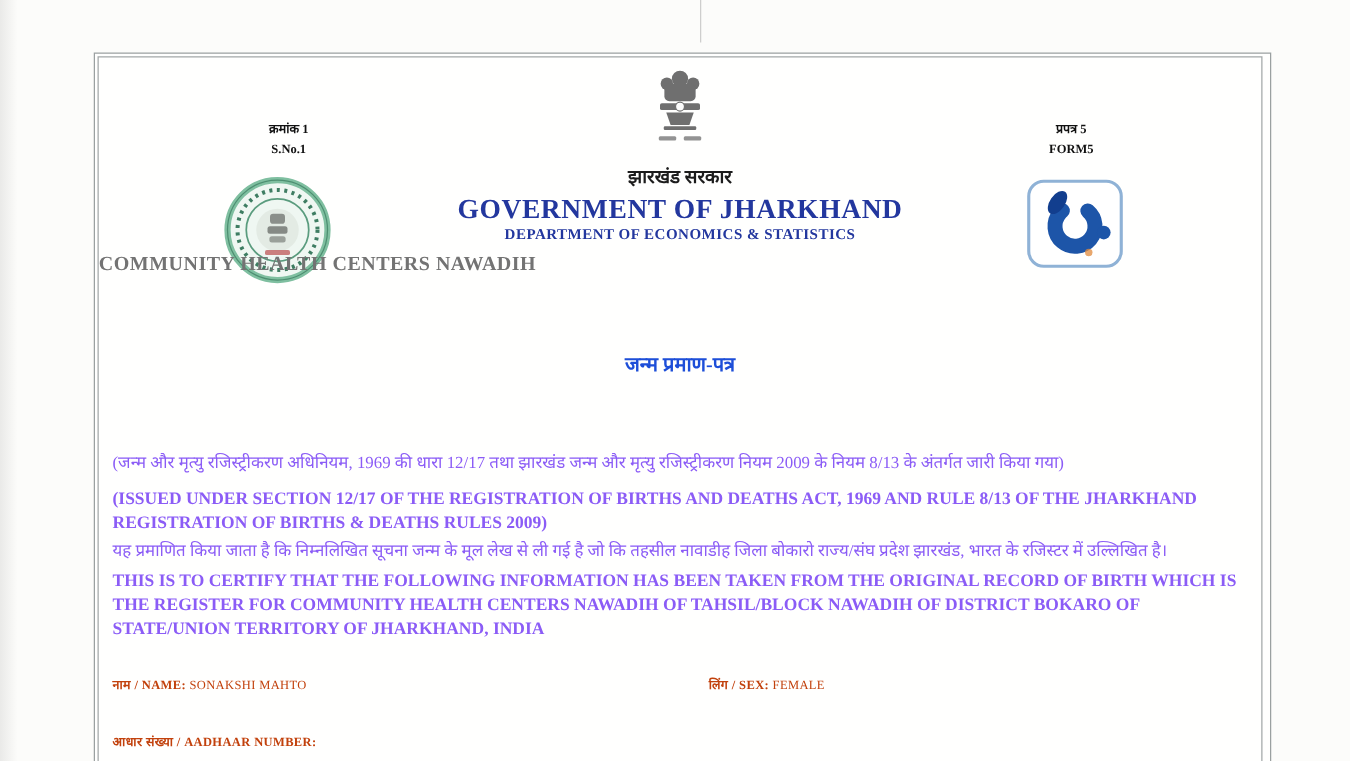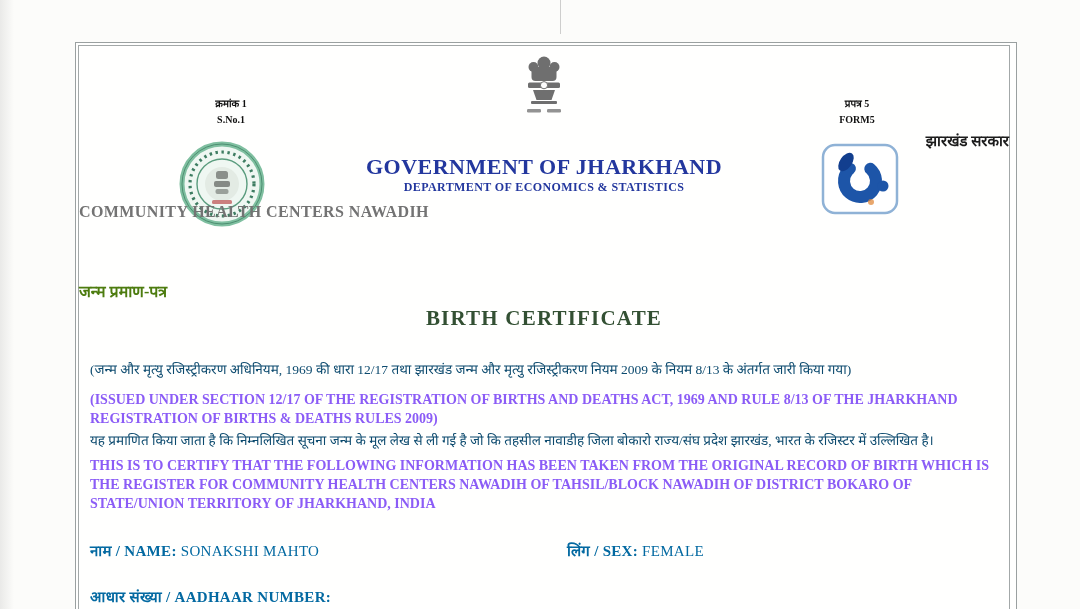--- a/index.html
+++ b/index.html
@@ -29,44 +29,44 @@
   
   .emblem{position:absolute;left:443px;top:8px;width:44px;height:64px;}
   .corner-block{
     position:absolute;top:50px;width:120px;text-align:center;
     font-weight:bold;font-size:10px;line-height:16px;color:#111;
   }
   .serial-block{left:92px;}
   .form-block{left:718px;}
   .seal{position:absolute;left:99px;top:94px;width:88px;height:88px;}
   .logo{position:absolute;left:742px;top:97px;width:78px;height:72px;}
-  .govt-hi{position:absolute;top:84px;width:100%;text-align:right;
+  .govt-hi{position:absolute;top:84px;width:100%;text-align:center;
     font-size:15px;font-weight:bold;color:#1c1c1c;}
   .govt-en{position:absolute;top:108px;width:100%;text-align:center;
     font-size:22px;font-weight:bold;color:#23379e;letter-spacing:.5px;}
   .dept-en{position:absolute;top:134px;width:100%;text-align:center;
     font-size:12px;font-weight:bold;color:#23379e;letter-spacing:.4px;}
   .office-en{position:absolute;top:157px;width:100%;text-align:left;
     font-size:16px;font-weight:bold;color:#737373;letter-spacing:.4px;}
 
-  .title-hi{position:absolute;top:234px;width:100%;text-align:left;
-    font-size:16px;font-weight:bold;color:#4d7c0f;}
+  .title-hi{position:absolute;top:234px;width:100%;text-align:center;
+    font-size:16px;font-weight:bold;color:#1d4ed8;}
   .title-en{position:absolute;top:260px;width:100%;text-align:center;
     font-size:21px;font-weight:bold;color:#335033;letter-spacing:1.2px;}
 
   .para{position:absolute;left:11px;width:906px;margin:0;}
-  .hi{font-size:13.5px;line-height:18px;color:#0c4a6e;}
+  .hi{font-size:13.5px;line-height:18px;color:#8b5cf6;}
   .en{font-size:14px;line-height:19px;font-weight:bold;color:#8b5cf6;}
   .p1{top:315px;}
   .p2{top:344px;}
   .p3{top:386px;}
   .p4{top:410px;}
 
   .fields-row{position:absolute;left:11px;top:494px;width:906px;}
-  .field{font-size:15px;color:#0369a1;letter-spacing:.3px;}
+  .field{font-size:10px;color:#c2410c;letter-spacing:.3px;}
   .field .lbl{font-weight:bold;}
   .field-name{position:absolute;left:0;top:0;}
   .field-sex{position:absolute;left:452px;top:0;padding-left:25px;}
   .field-aadhaar{position:absolute;left:11px;top:540px;}
 </style>
 </head>
 <body>
 
 <div class="scan-edge"></div>
 <div class="fold-mark"></div>
@@ -125,21 +125,20 @@
         <circle cx="50" cy="59" r="3" fill="#e08a3c" opacity="0.75"></circle>
       </svg>
     </div>
 
     <div class="govt-hi">झारखंड सरकार</div>
     <div class="govt-en">GOVERNMENT OF JHARKHAND</div>
     <div class="dept-en">DEPARTMENT OF ECONOMICS &amp; STATISTICS</div>
     <div class="office-en">COMMUNITY HEALTH CENTERS NAWADIH</div>
 
     <div class="title-hi">जन्म प्रमाण-पत्र</div>
-    <div class="title-en">BIRTH CERTIFICATE</div>
 
     <p class="para hi p1">(जन्म और मृत्यु रजिस्ट्रीकरण अधिनियम, 1969 की धारा 12/17 तथा झारखंड जन्म और मृत्यु रजिस्ट्रीकरण नियम 2009 के नियम 8/13 के अंतर्गत जारी किया गया)</p>
     <p class="para en p2">(ISSUED UNDER SECTION 12/17 OF THE REGISTRATION OF BIRTHS AND DEATHS ACT, 1969 AND RULE 8/13 OF THE JHARKHAND REGISTRATION OF BIRTHS &amp; DEATHS RULES 2009)</p>
     <p class="para hi p3">यह प्रमाणित किया जाता है कि निम्नलिखित सूचना जन्म के मूल लेख से ली गई है जो कि तहसील नावाडीह जिला बोकारो राज्य/संघ प्रदेश झारखंड, भारत के रजिस्टर में उल्लिखित है।</p>
     <p class="para en p4">THIS IS TO CERTIFY THAT THE FOLLOWING INFORMATION HAS BEEN TAKEN FROM THE ORIGINAL RECORD OF BIRTH WHICH IS THE REGISTER FOR COMMUNITY HEALTH CENTERS NAWADIH OF TAHSIL/BLOCK NAWADIH OF DISTRICT BOKARO OF STATE/UNION TERRITORY OF JHARKHAND, INDIA</p>
 
     <div class="fields-row">
       <div class="field field-name">
         <span class="lbl">नाम / NAME:</span>
         <span>SONAKSHI MAHTO</span>

